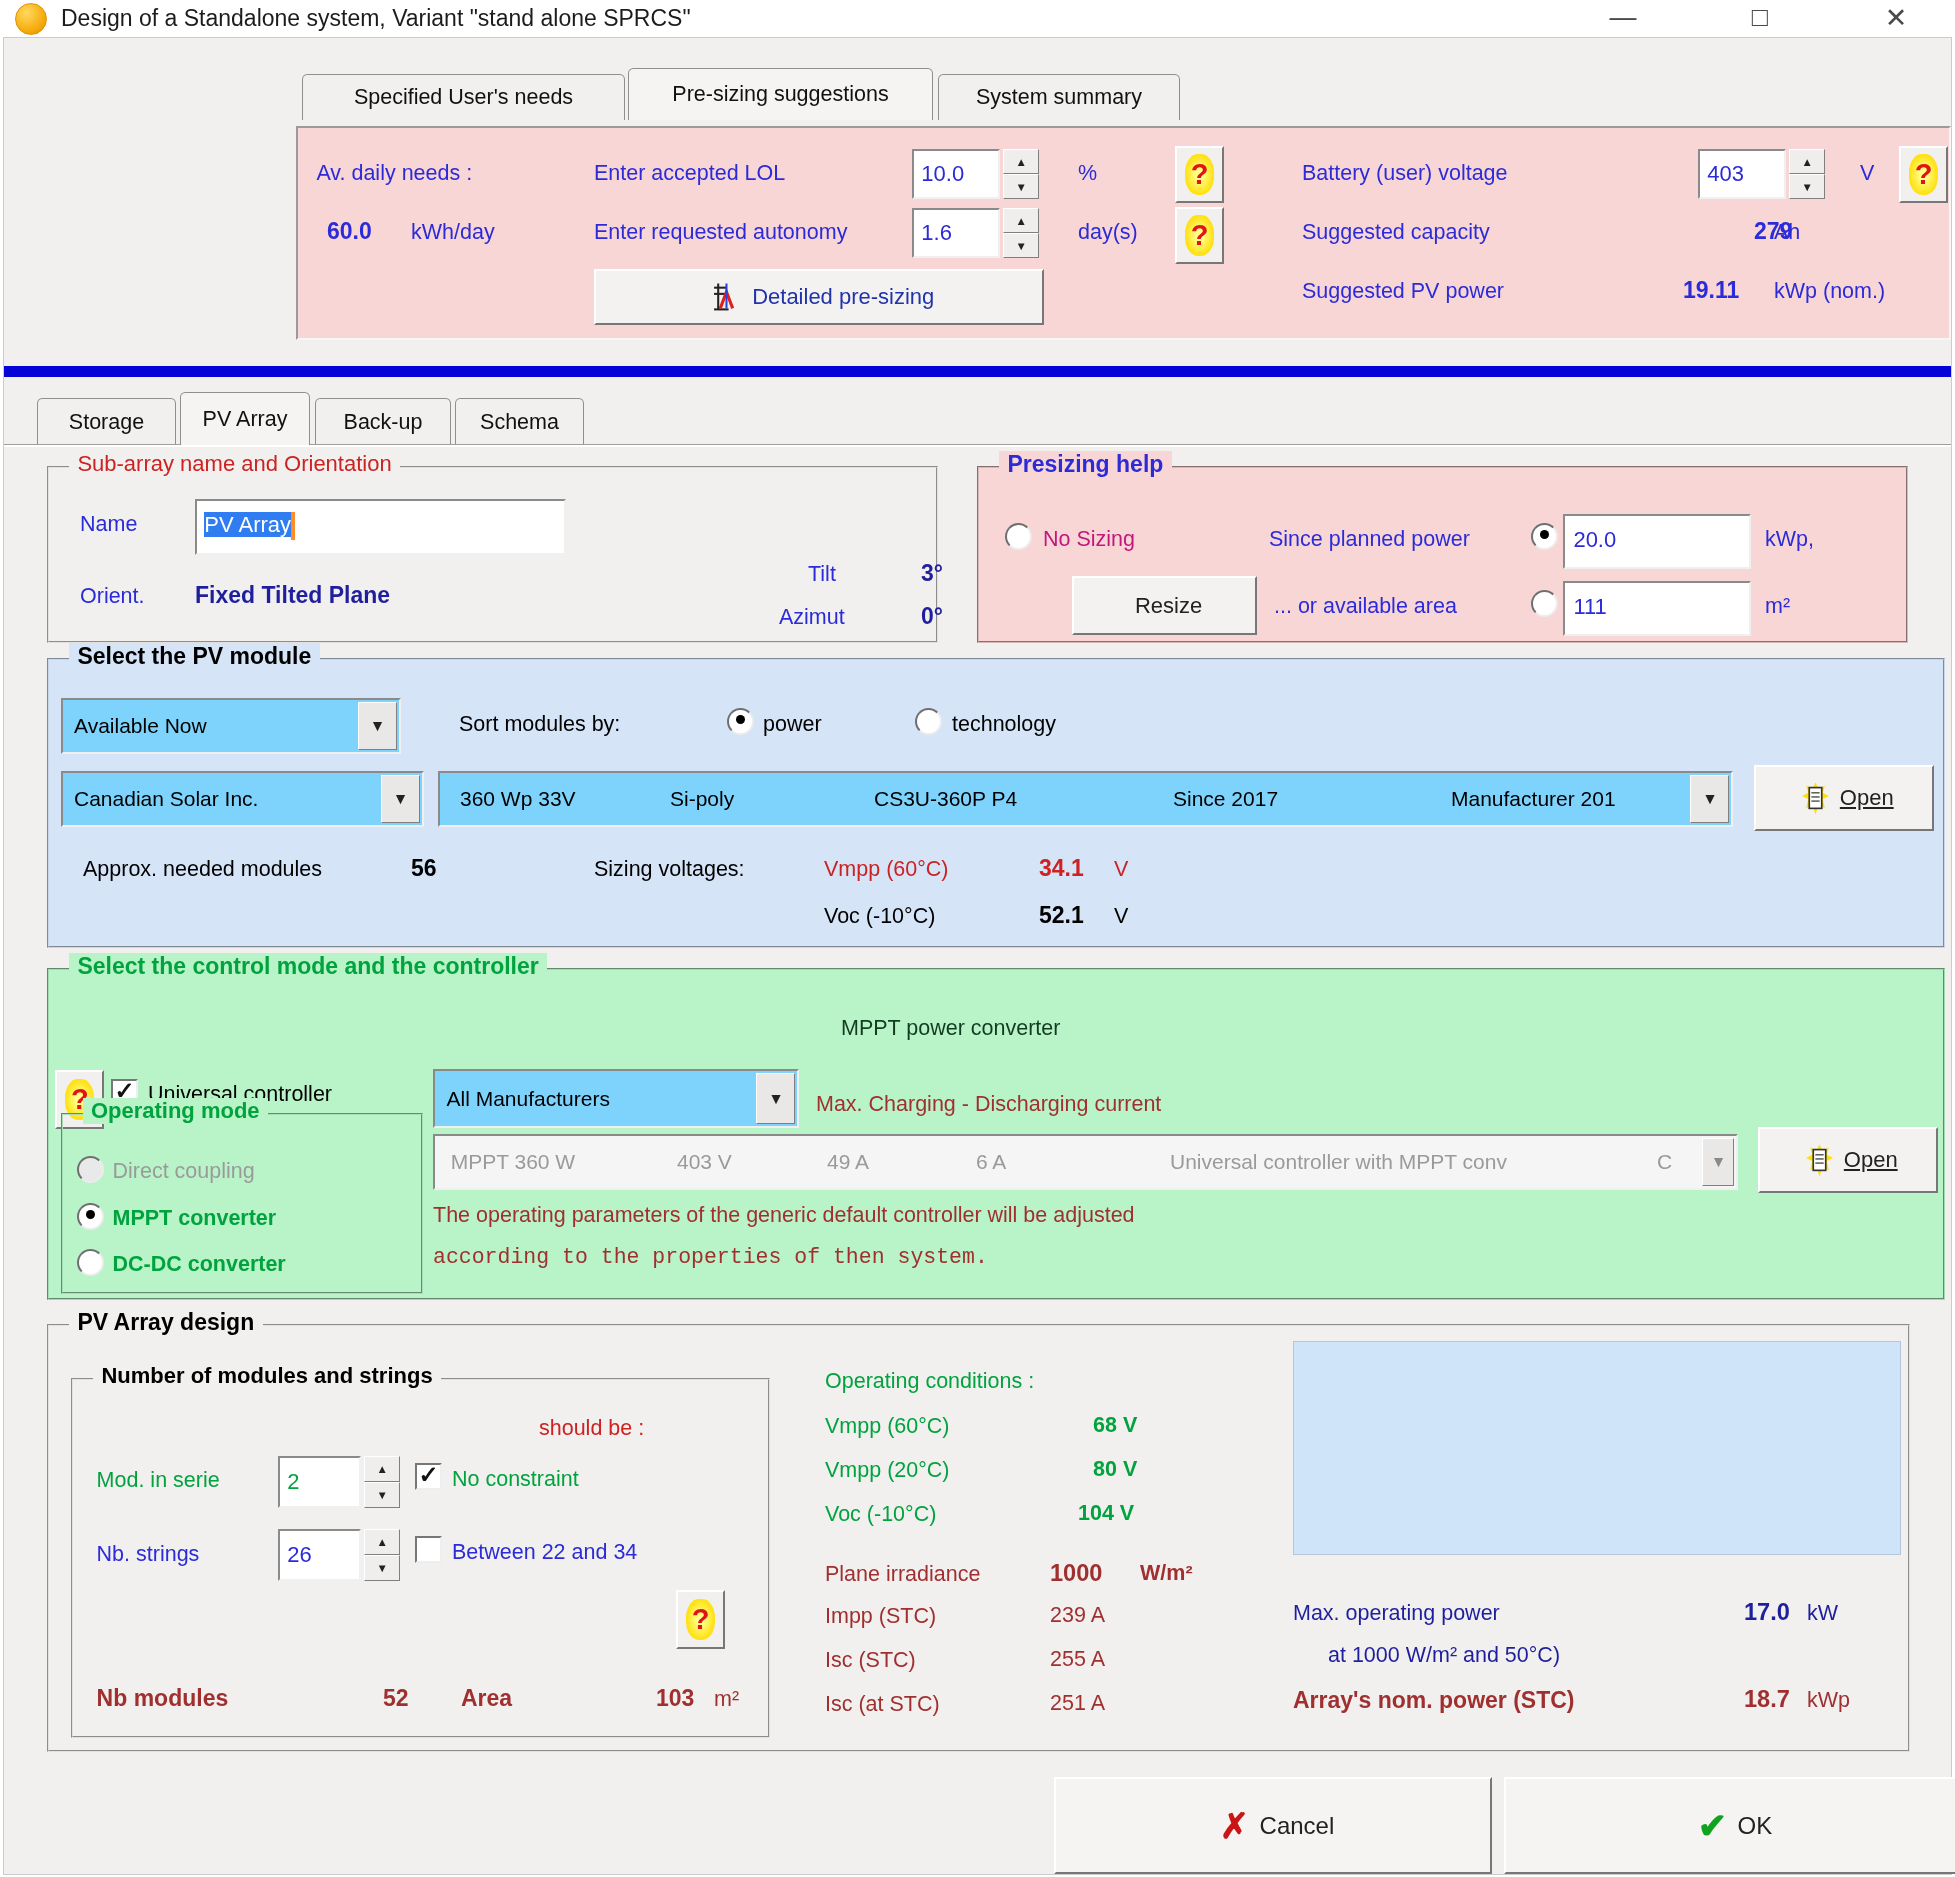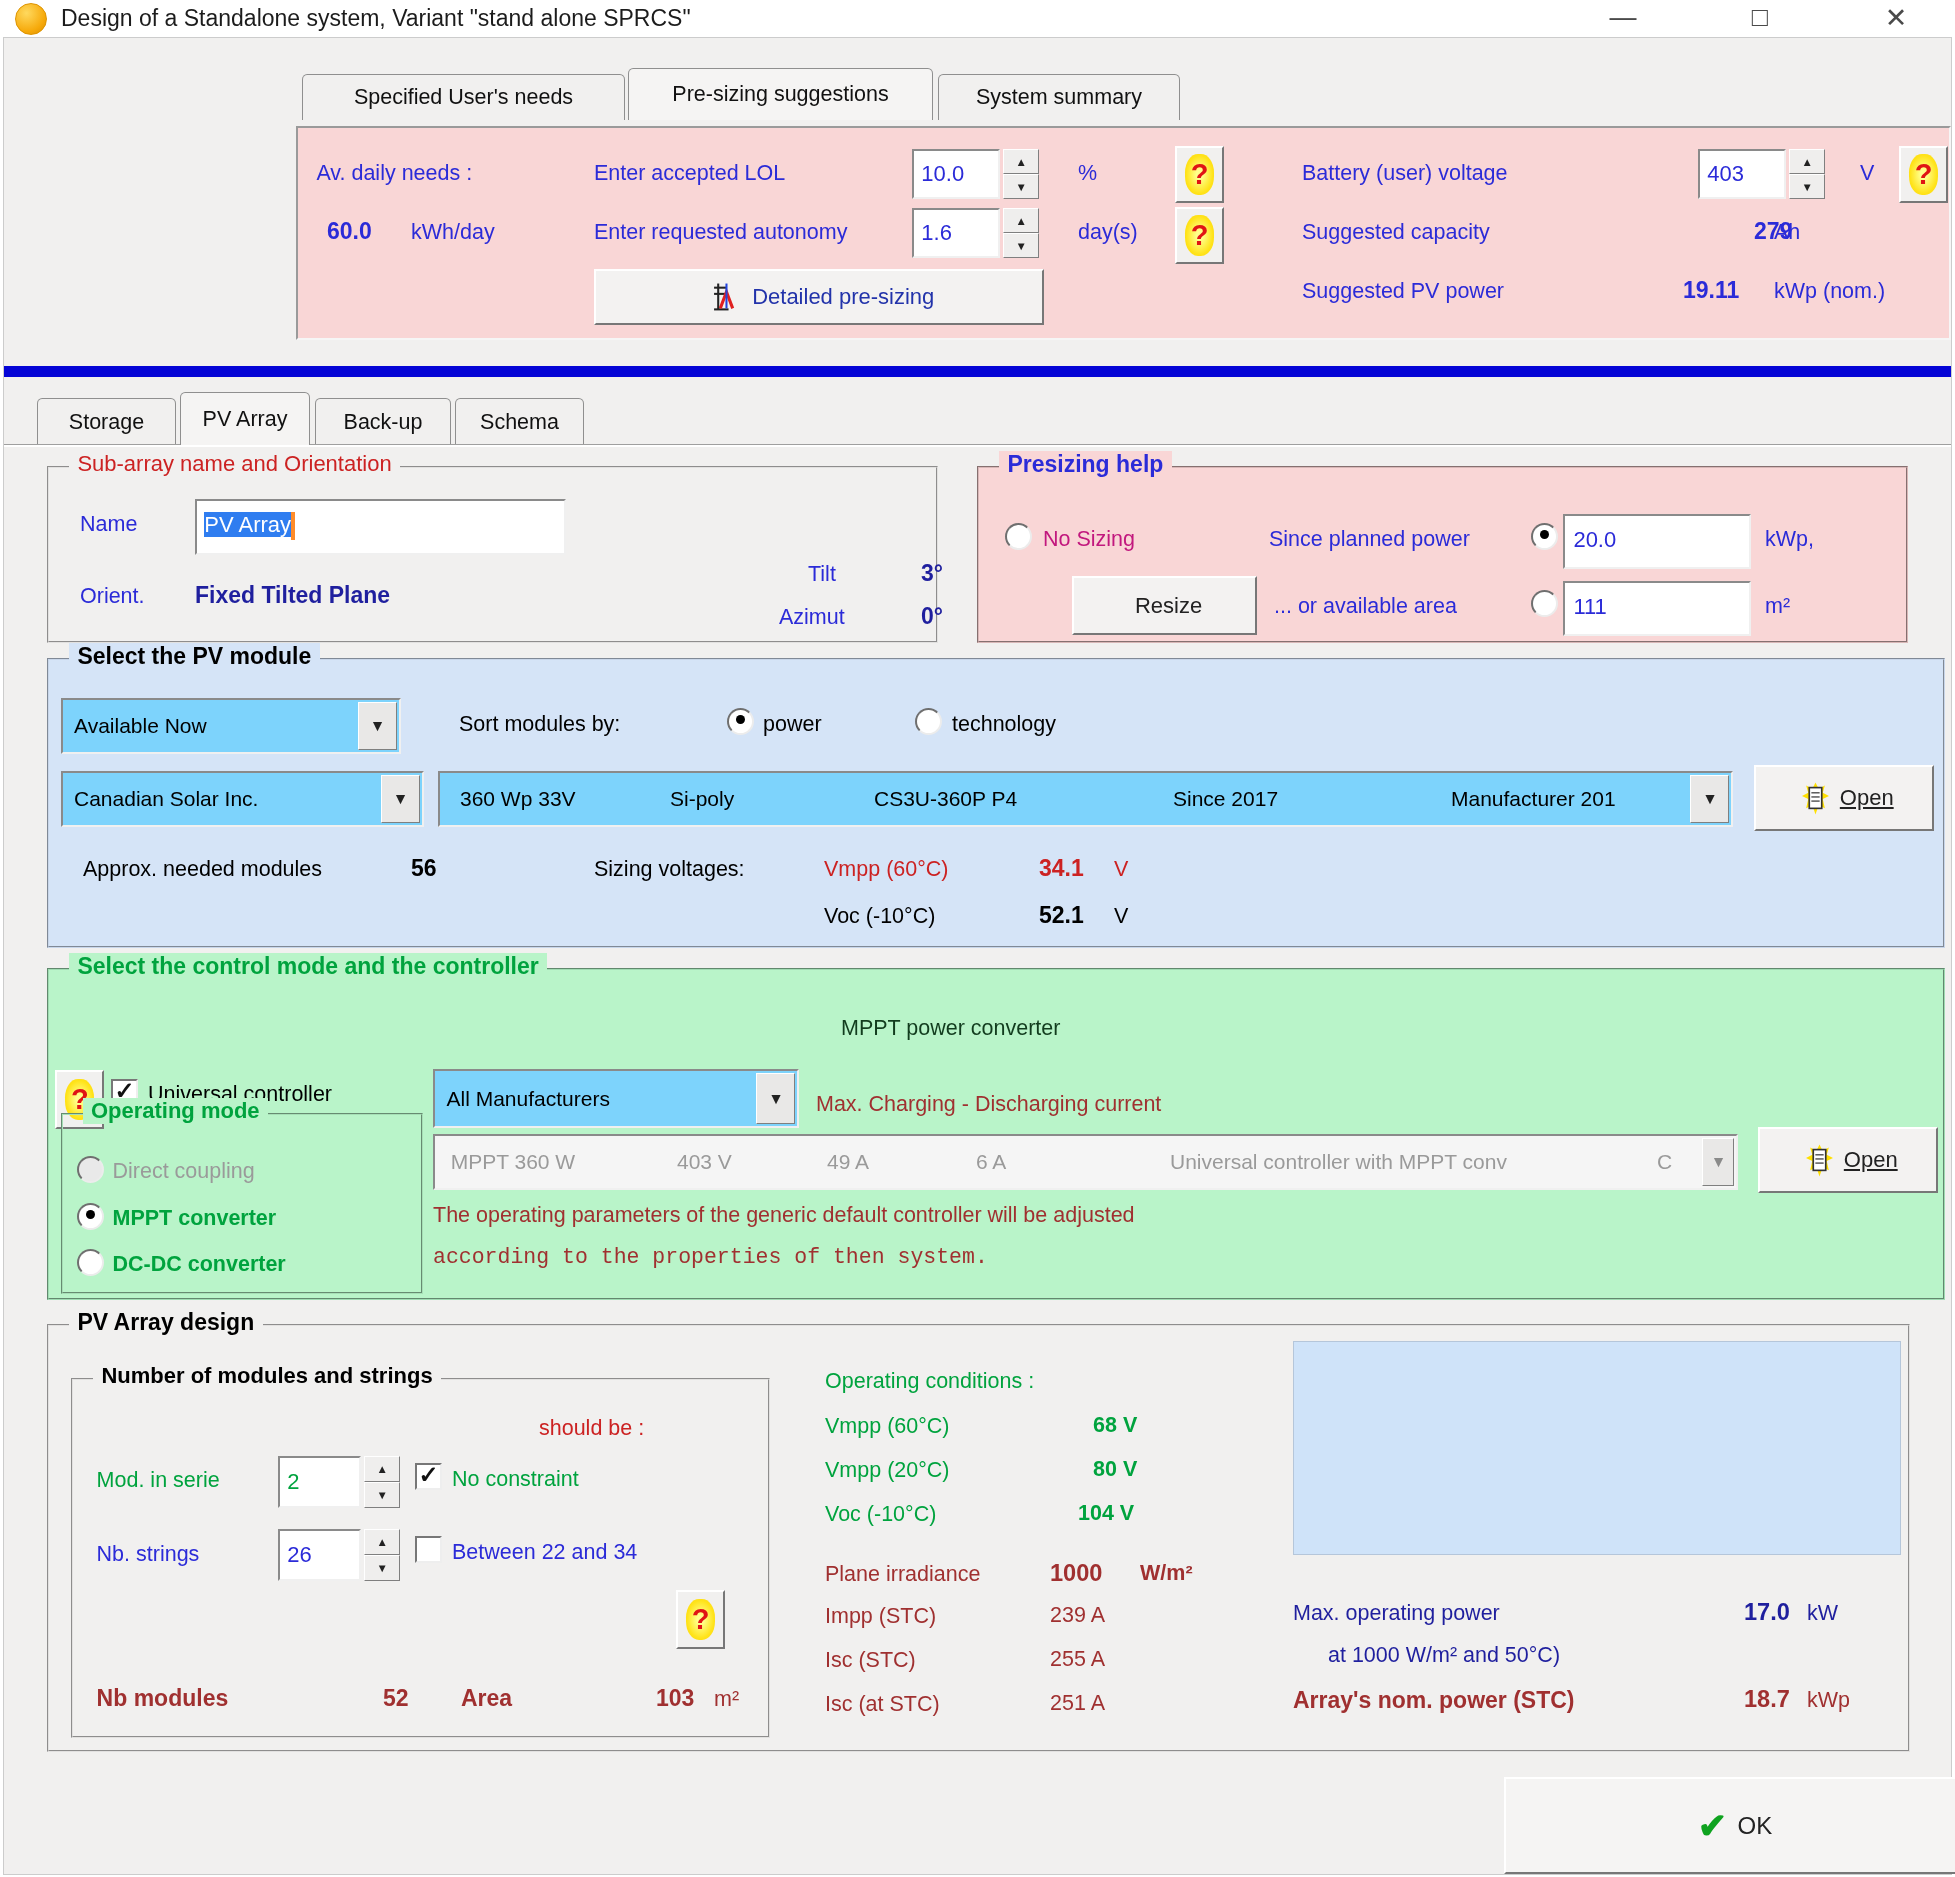--- a/index.html
+++ b/index.html
@@ -364,19 +364,23 @@
     <div class="abs" style="left:1244px;top:14.7px;width:606px;height:212px;background:#cfe3f9;border:1.6px solid #b5c6da;"></div>
     <div class="lbl navy" style="left:1244px;top:275px;">Max. operating power</div>
     <div class="lbl navy b" style="left:1695px;top:273px;font-size:23.6px;">17.0</div>
     <div class="lbl navy" style="left:1758px;top:275px;">kW</div>
     <div class="lbl navy" style="left:1279px;top:317px;">at 1000 W/m² and 50°C)</div>
     <div class="lbl dred b" style="left:1244px;top:361px;font-size:23px;">Array's nom. power (STC)</div>
     <div class="lbl dred b" style="left:1695px;top:360px;font-size:23.6px;">18.7</div>
     <div class="lbl dred" style="left:1758px;top:362px;">kWp</div>
   </div>
 
+  <div class="btn" style="left:1054px;top:1777px;width:426px;height:93px;background:#f5f4f3;">
+    <span class="icon-x"></span>
+    <span class="blab" style="font-size:24px;">Cancel</span>
+  </div>
   <div class="btn" style="left:1504px;top:1777px;width:442px;height:93px;background:#f5f4f3;">
     <span class="icon-check"></span>
     <span class="blab" style="font-size:24px;">OK</span>
   </div>
 
 </div>
 
 
 </body></html>

